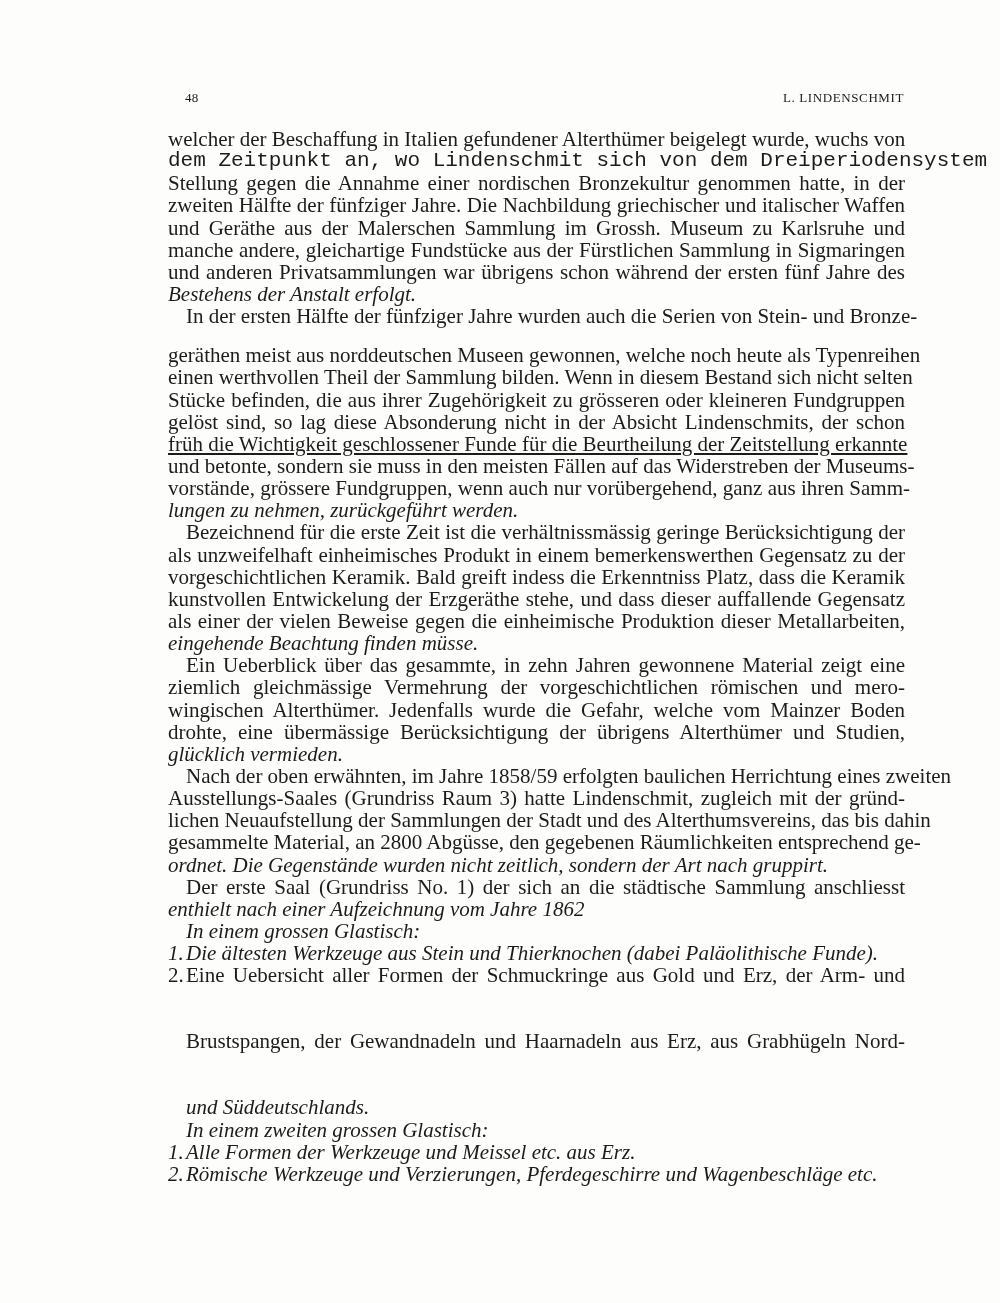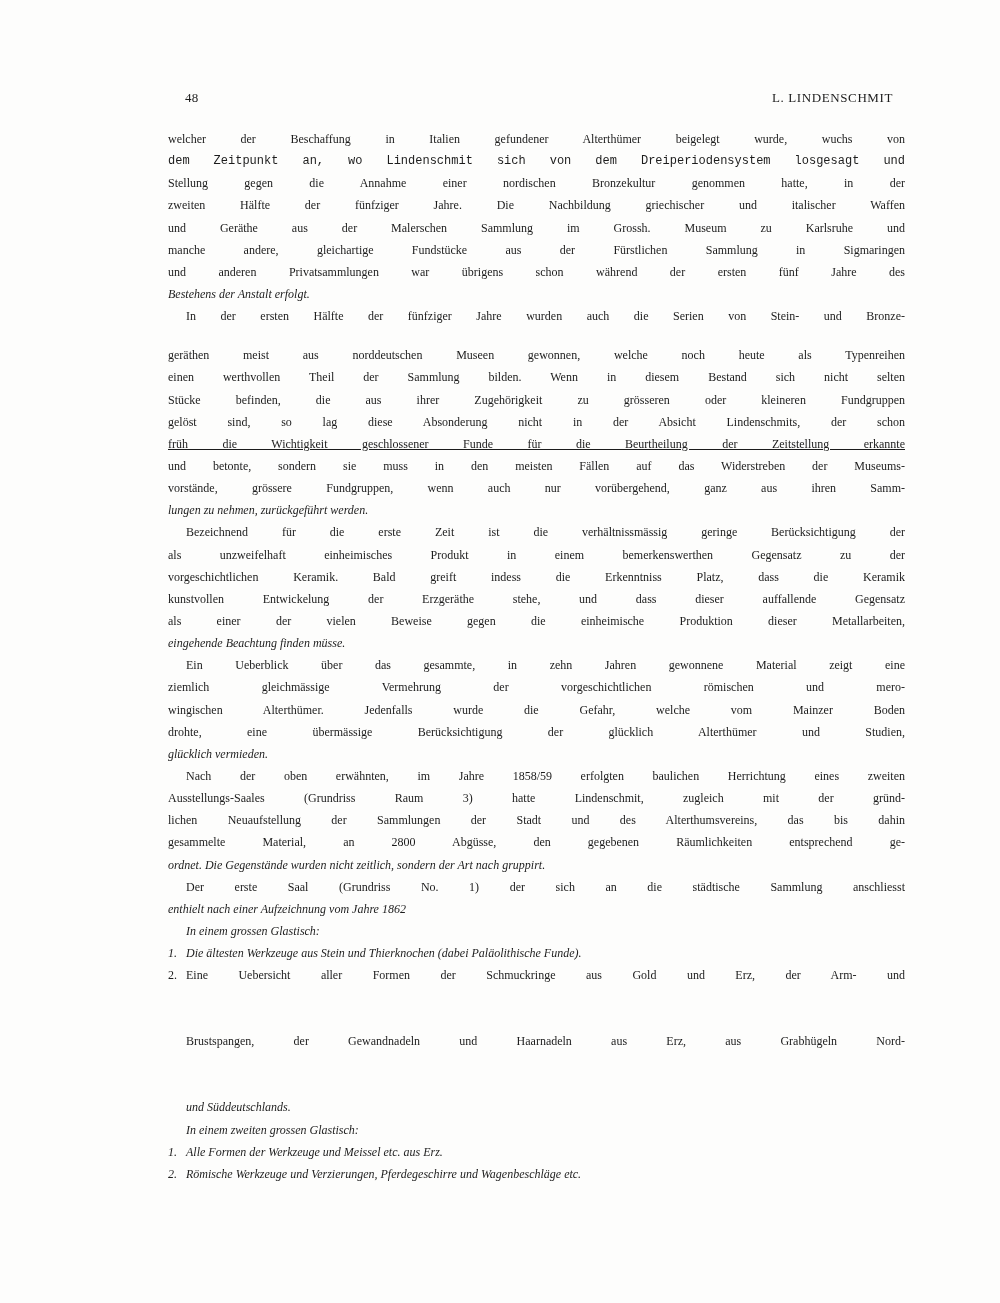--- a/index.html
+++ b/index.html
@@ -8,24 +8,24 @@
     background: #fdfdfc;
     position: relative; overflow: hidden;
     font-family: "Liberation Serif", "DejaVu Serif", serif;
     color: #1c1c1c;
   }
   .header {
     position: absolute; left: 169px; top: 90px; width: 736px; height: 18px;
     font-size: 13px; letter-spacing: 0.2px;
   }
   .header .page-num { position: absolute; left: 16px; top: 0; }
-  .header .running-title { position: absolute; right: 12px; top: 0; letter-spacing: 0.6px; }
+  .header .running-title { position: absolute; right: 1px; top: 0; letter-spacing: 0.6px; }
   .text {
     position: absolute; left: 168px; top: 128px; width: 737px;
-    font-size: 12px; line-height: 22.15px;
+    font-size: 21px; line-height: 22.15px;
   }
   .line { display: block; white-space: nowrap; text-align: justify; text-align-last: justify; height: 22.15px; overflow: visible; }
   .line.last { text-align-last: left; font-style: italic; }
   .line.indent { padding-left: 18px; }
   .line.hang { padding-left: 18px; margin-top: 44px; }
   .line.item { }
 </style>
 </head>
 <body>
 
@@ -61,21 +61,21 @@
       <span class="line " style="text-align: left; word-spacing: 0px;">als unzweifelhaft einheimisches Produkt in einem bemerkenswerthen Gegensatz zu der</span>
       <span class="line " style="text-align: left; word-spacing: 0px;">vorgeschichtlichen Keramik.  Bald greift indess die Erkenntniss Platz, dass die Keramik</span>
       <span class="line " style="text-align: left; word-spacing: 0px;">kunstvollen Entwickelung der Erzgeräthe stehe, und dass dieser auffallende Gegensatz</span>
       <span class="line " style="text-align: left; word-spacing: 0px;">als einer der vielen Beweise gegen die einheimische Produktion dieser Metallarbeiten,</span>
       <span class="line  last">eingehende Beachtung finden müsse.</span>
     </div>
     <div>
       <span class="line  indent" style="text-align: left; word-spacing: 0px;">Ein Ueberblick über das gesammte, in zehn Jahren gewonnene Material zeigt eine</span>
       <span class="line " style="text-align: left; word-spacing: 0px;">ziemlich gleichmässige Vermehrung der vorgeschichtlichen römischen und mero-</span>
       <span class="line " style="text-align: left; word-spacing: 0px;">wingischen Alterthümer.  Jedenfalls wurde die Gefahr, welche vom Mainzer Boden</span>
-      <span class="line " style="text-align: left; word-spacing: 0px;">drohte, eine übermässige Berücksichtigung der glücklich Alterthümer und Studien,</span>
+      <span class="line " style="text-align: left; word-spacing: 0px;">drohte, eine übermässige Berücksichtigung der übrigens Alterthümer und Studien,</span>
       <span class="line  last">glücklich vermieden.</span>
     </div>
     <div>
       <span class="line  indent" style="text-align: left; word-spacing: 0px;">Nach der oben erwähnten, im Jahre 1858/59 erfolgten baulichen Herrichtung eines zweiten</span>
       <span class="line " style="text-align: left; word-spacing: 0px;">Ausstellungs-Saales (Grundriss Raum 3) hatte Lindenschmit, zugleich mit der gründ-</span>
       <span class="line " style="text-align: left; word-spacing: 0px;">lichen Neuaufstellung der Sammlungen der Stadt und des Alterthumsvereins, das bis dahin</span>
       <span class="line " style="text-align: left; word-spacing: 0px;">gesammelte Material, an 2800 Abgüsse, den gegebenen Räumlichkeiten entsprechend ge-</span>
       <span class="line  last">ordnet.  Die Gegenstände wurden nicht zeitlich, sondern der Art nach gruppirt.</span>
     </div>
     <div>

